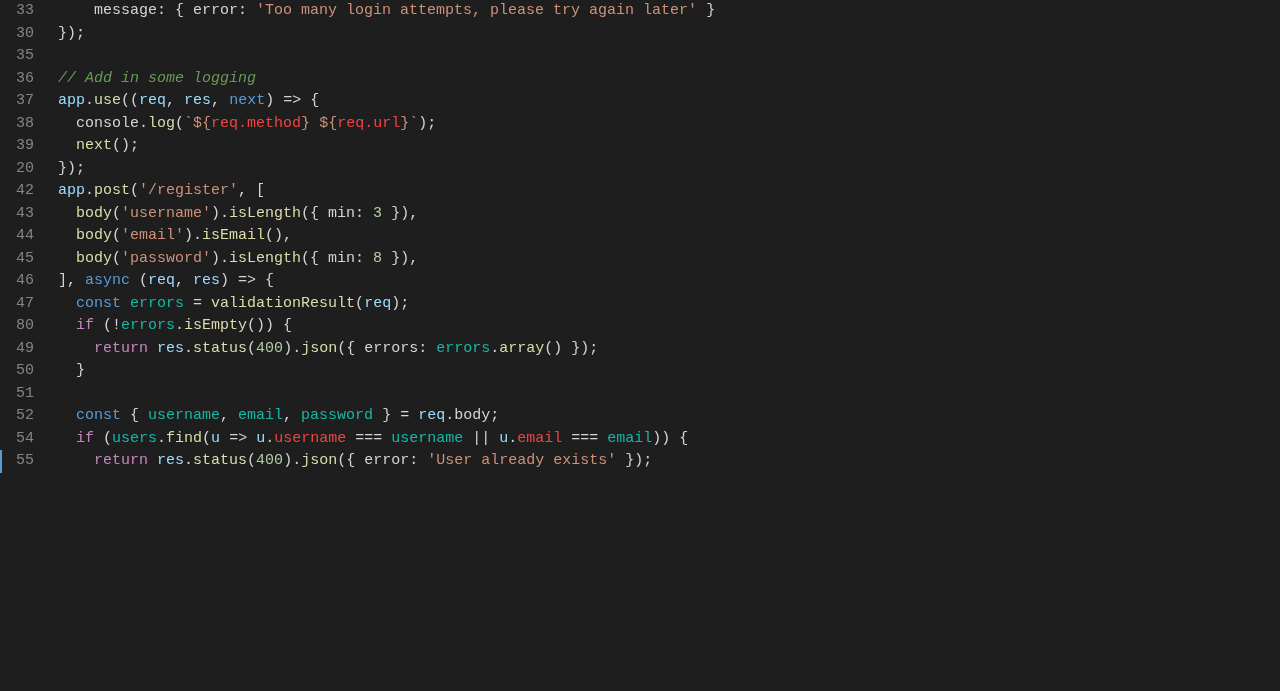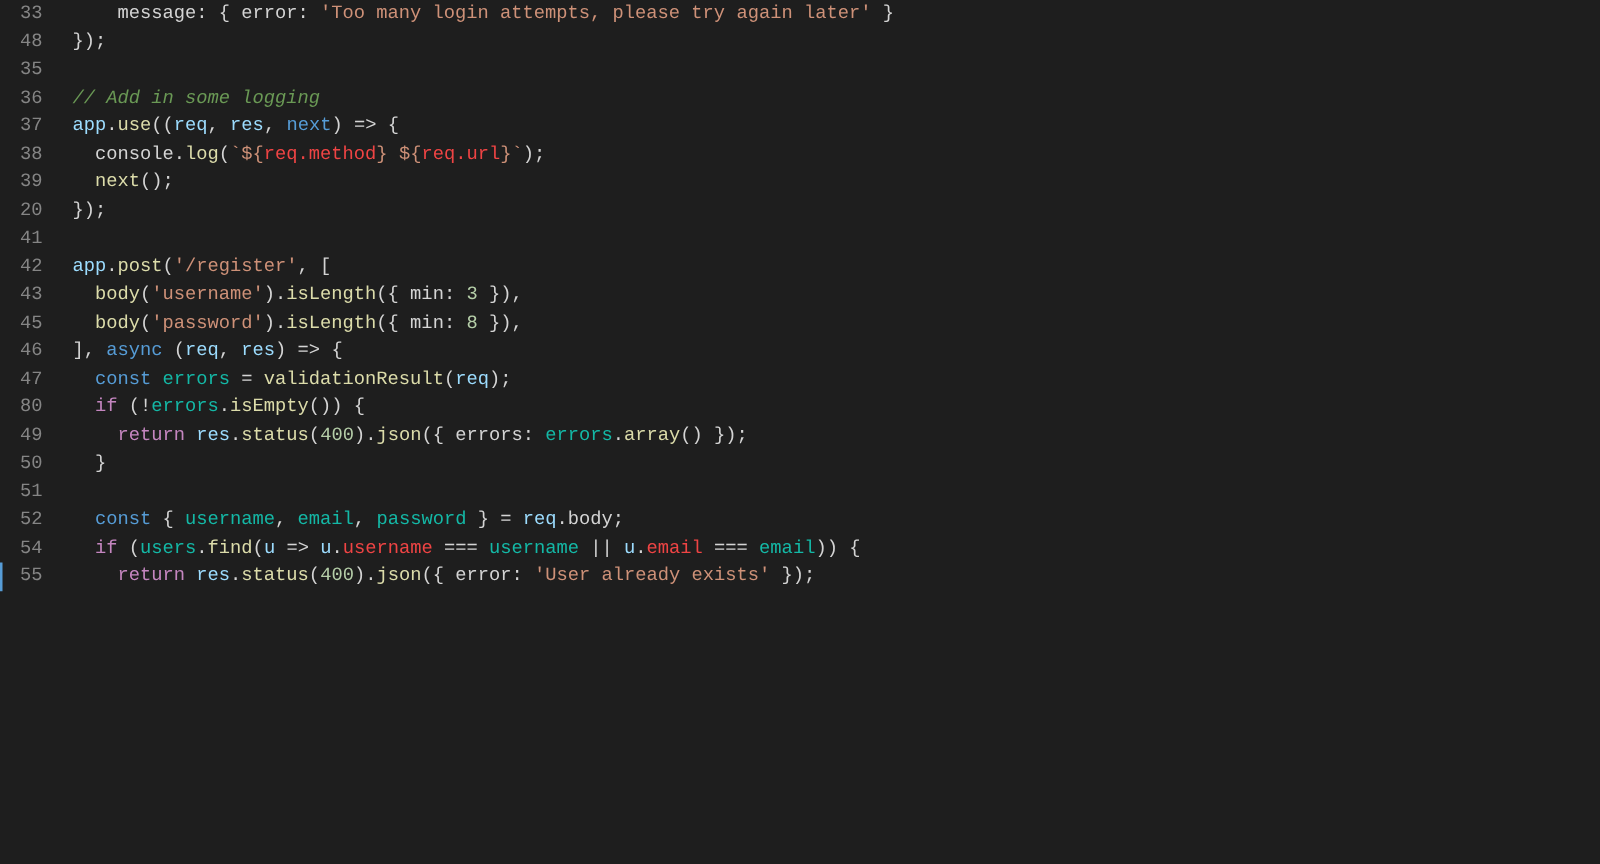--- a/index.html
+++ b/index.html
@@ -82,21 +82,21 @@
 </head>
 <body>
 
 <div class="code-editor">
   <div class="code-lines" id="code-lines-container">
   <div class="code-line">
         <span class="line-number">33</span>
         <span class="line-content"><span class="plain">    message: { error: </span><span class="str">'Too many login attempts, please try again later'</span><span class="plain"> }</span></span>
       </div>
       <div class="code-line">
-        <span class="line-number">48</span>
+        <span class="line-number">30</span>
         <span class="line-content"><span class="plain">});</span></span>
       </div>
       <div class="code-line empty">
         <span class="line-number">35</span>
         <span class="line-content">&nbsp;</span>
       </div>
       <div class="code-line">
         <span class="line-number">36</span>
         <span class="line-content"><span class="comment">// Add in some logging</span></span>
       </div>
@@ -109,31 +109,31 @@
         <span class="line-content"><span class="plain">  console.</span><span class="method">log</span><span class="plain">(</span><span class="str">`</span><span class="str">${</span><span class="prop">req.method</span><span class="str">}</span><span class="plain"> </span><span class="str">${</span><span class="prop">req.url</span><span class="str">}</span><span class="str">`</span><span class="plain">);</span></span>
       </div>
       <div class="code-line">
         <span class="line-number">39</span>
         <span class="line-content"><span class="plain">  </span><span class="method">next</span><span class="plain">();</span></span>
       </div>
       <div class="code-line">
         <span class="line-number">20</span>
         <span class="line-content"><span class="plain">});</span></span>
       </div>
-      <div class="code-line empty">
-        <span class="line-number">41</span>
-        <span class="line-content">&nbsp;</span>
-      </div>
       <div class="code-line">
         <span class="line-number">42</span>
         <span class="line-content"><span class="app">app</span><span class="plain">.</span><span class="method">post</span><span class="plain">(</span><span class="str">'/register'</span><span class="plain">, [</span></span>
       </div>
       <div class="code-line">
         <span class="line-number">43</span>
         <span class="line-content"><span class="plain">  </span><span class="method">body</span><span class="plain">(</span><span class="str">'username'</span><span class="plain">).</span><span class="method">isLength</span><span class="plain">({ min: </span><span class="num">3</span><span class="plain"> }),</span></span>
+      </div>
+      <div class="code-line">
+        <span class="line-number">44</span>
+        <span class="line-content"><span class="plain">  </span><span class="method">body</span><span class="plain">(</span><span class="str">'email'</span><span class="plain">).</span><span class="method">isEmail</span><span class="plain">(),</span></span>
       </div>
       <div class="code-line">
         <span class="line-number">45</span>
         <span class="line-content"><span class="plain">  </span><span class="method">body</span><span class="plain">(</span><span class="str">'password'</span><span class="plain">).</span><span class="method">isLength</span><span class="plain">({ min: </span><span class="num">8</span><span class="plain"> }),</span></span>
       </div>
       <div class="code-line">
         <span class="line-number">46</span>
         <span class="line-content"><span class="plain">], </span><span class="kw">async</span><span class="plain"> (</span><span class="param">req</span><span class="plain">, </span><span class="param">res</span><span class="plain">) =&gt; {</span></span>
       </div>
       <div class="code-line">

